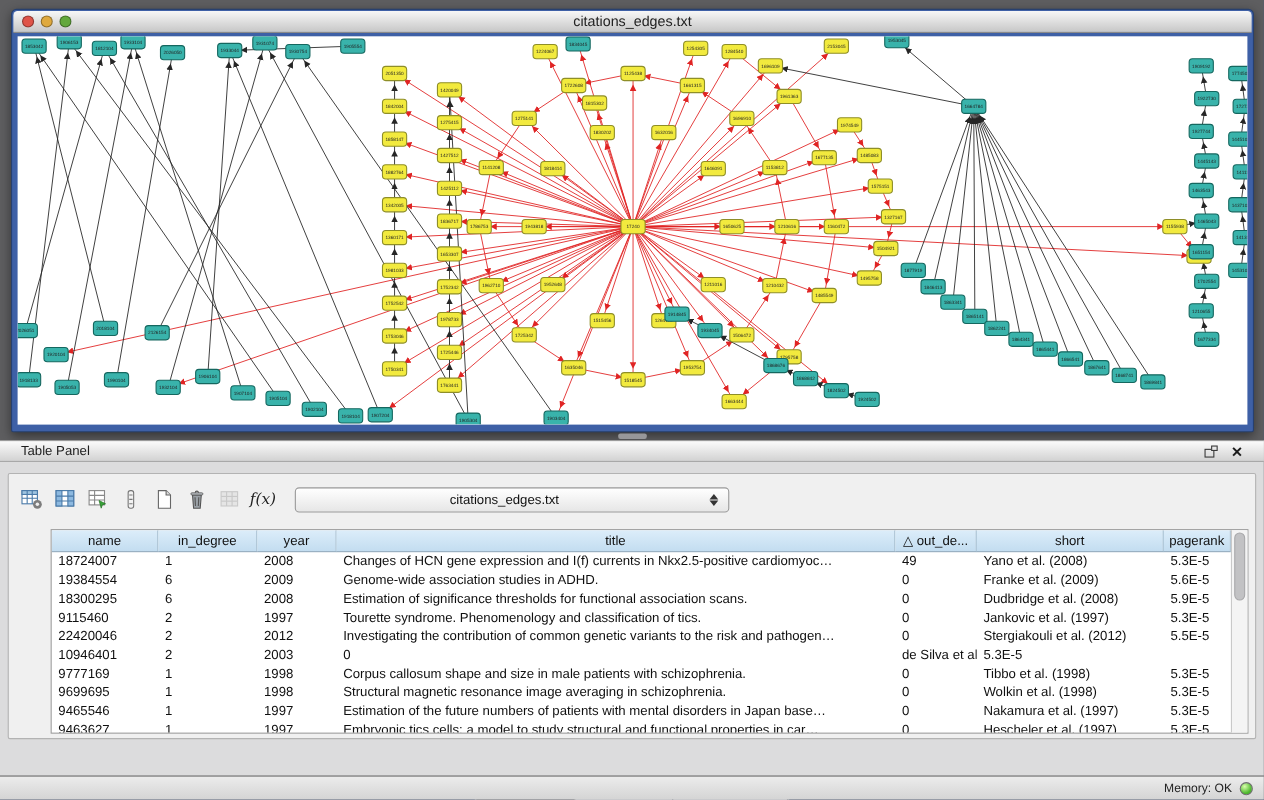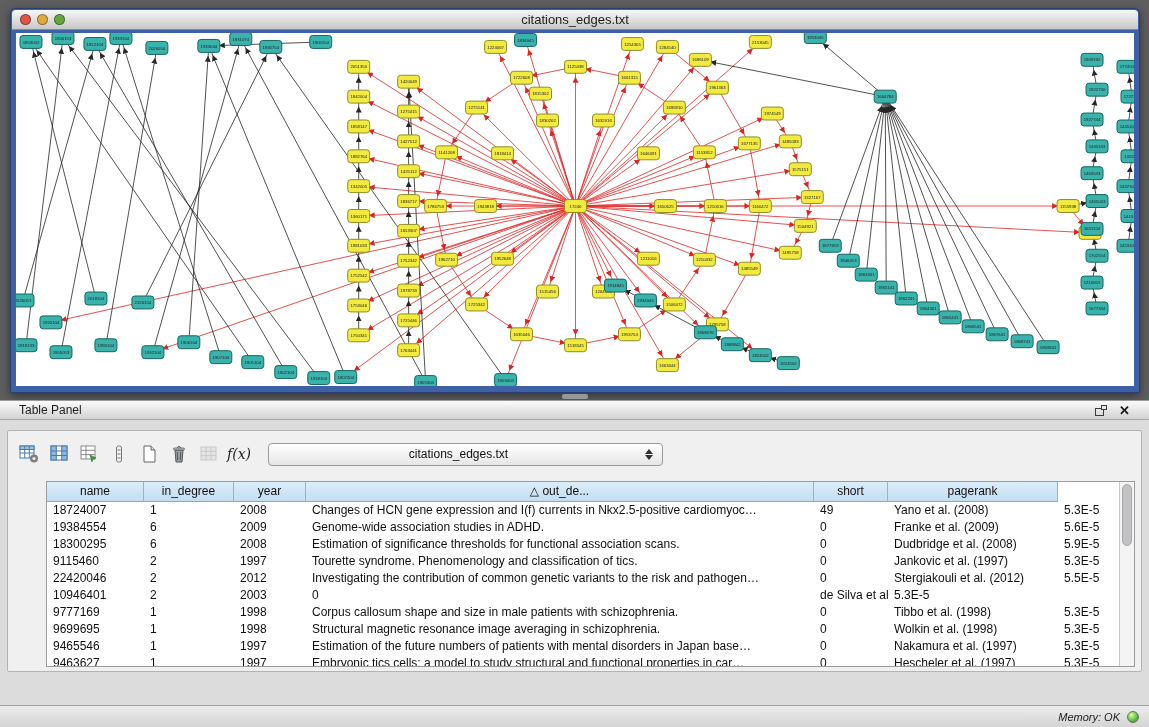--- a/index.html
+++ b/index.html
@@ -69,21 +69,21 @@
     box-shadow:0 1px 1px rgba(255,255,255,.7); }
   .tab { padding:2px 14px; font-size:12px; color:#1c1c1c; background:linear-gradient(#fbfbfb,#dedede);
     border-right:1px solid #9a9a9a; }
   .tab:last-child { border-right:none; }
   .tab.active { background:#6f6f72; color:#ffffff; }
 
   
   .status-bar { position:absolute; left:0; bottom:0; width:1149px; height:22px;
     background:linear-gradient(#ececec,#d4d4d4); border-top:1px solid #a5a5a5;
     display:flex; align-items:center; justify-content:flex-end; padding:0 10px; gap:7px; }
-  .memory-label { font-size:11px; color:#222;font-style:italic; }
+  .memory-label { font-size:11px; color:#222; }
   .led { width:12px; height:12px; border-radius:50%; border:1px solid #6d6d6d; }
 </style>
 </head>
 <body>
 
 <div class="network-window">
   <div class="titlebar">
     <div class="traffic">
       <span class="light" style="background: rgb(223, 84, 73);"></span>
       <span class="light" style="background: rgb(223, 169, 62);"></span>
@@ -881,20 +881,21 @@
         </span>
       </div>
     </div>
 
     <div class="table-wrap">
       <div class="table-main">
         <div class="grid-row">
             <div class="th c0">name</div>
             <div class="th c1">in_degree</div>
             <div class="th c2">year</div>
+            <div class="th c3">title</div>
             <div class="th c4">△ out_de...</div>
             <div class="th c5">short</div>
             <div class="th c6">pagerank</div>
           </div>
         <div>
             <div class="tr grid-row">
               <div class="td c0">18724007</div>
               <div class="td c1">1</div>
               <div class="td c2">2008</div>
               <div class="td c3">Changes of HCN gene expression and I(f) currents in Nkx2.5-positive cardiomyoc…</div>

